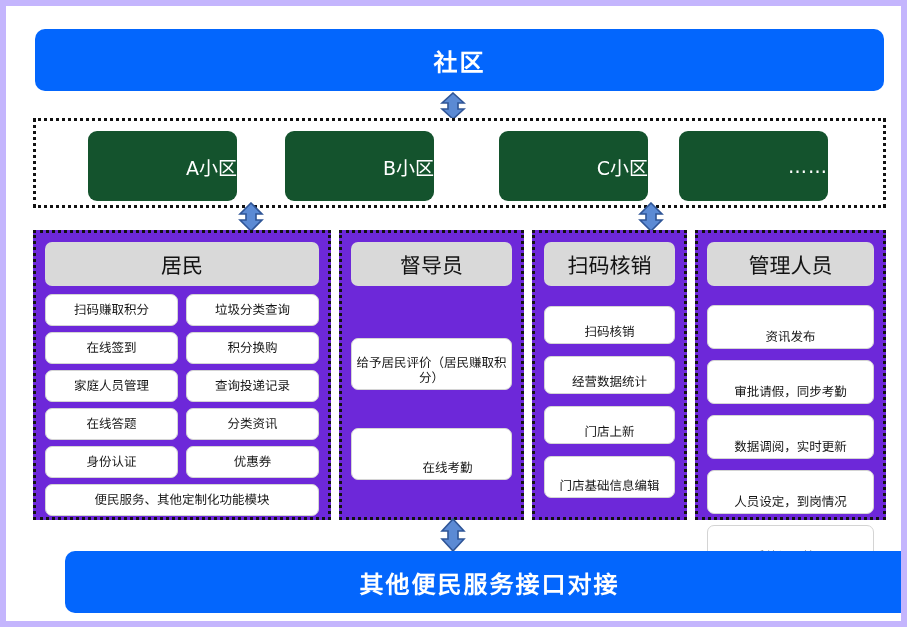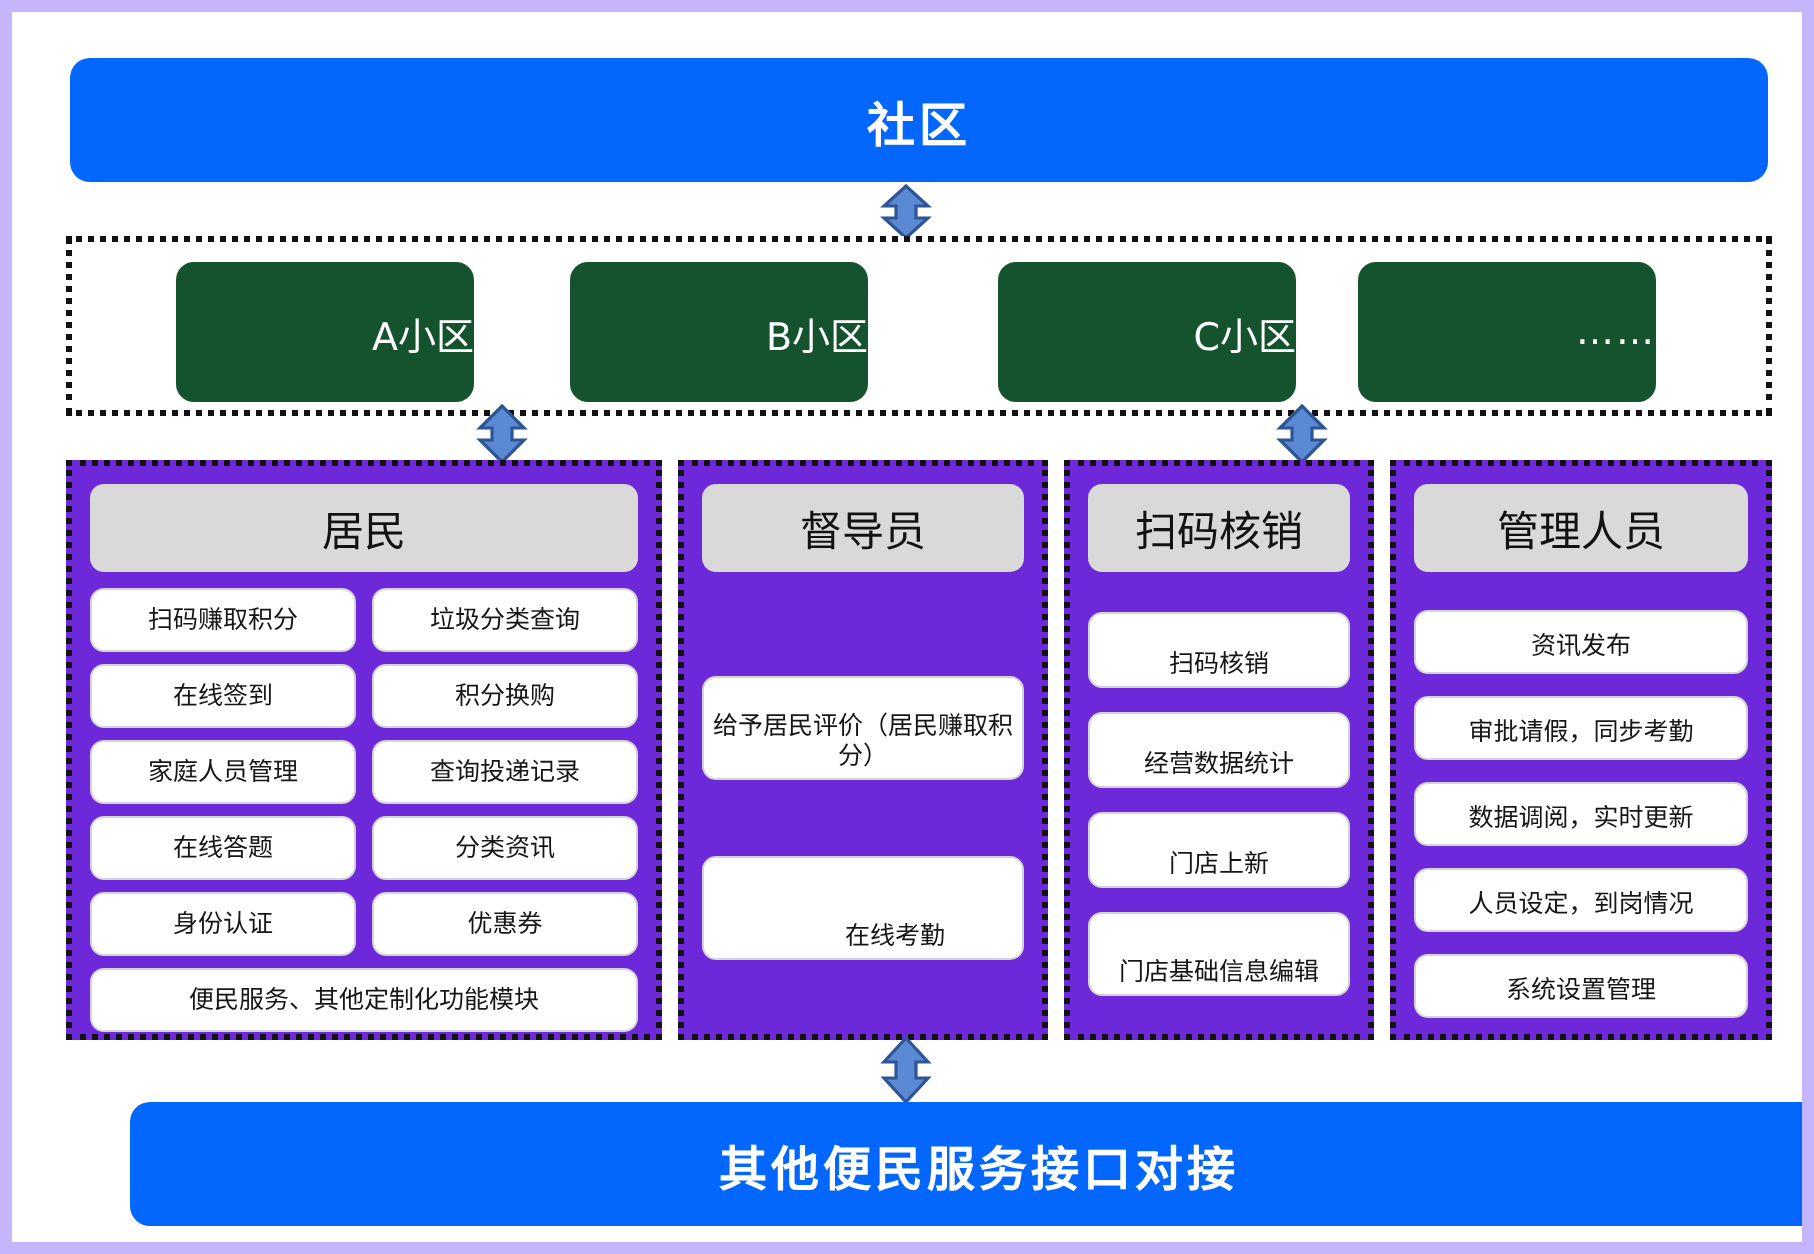--- a/index.html
+++ b/index.html
@@ -135,21 +135,21 @@
   
   #col-supervisor .role-items { gap: 0; }
   #col-supervisor .chip:first-of-type { margin-top: 44px; height: 52px; }
   #col-supervisor .chip:last-of-type  { margin-top: 38px; height: 52px; padding-left: 36px; }
 
   #col-merchant .role-items { gap: 0; }
   #col-merchant .chip { height: 38px; margin-top: 12px; }
   #col-merchant .chip:last-of-type { height: 42px; }
 
   #col-admin .role-items { gap: 0; }
-  #col-admin .chip { height: 32px; margin-top: 11px; font-family: Liberation Mono, monospace; }
+  #col-admin .chip { height: 44px; margin-top: 11px; }
 
   #col-residents .role-items { gap: 6px 8px; }
   #col-residents .chip { height: 32px; }
 
   
   .arrow {
     position: absolute;
     width: 26px;
   }
   .arrow svg { display: block; width: 100%; height: 100%; }

